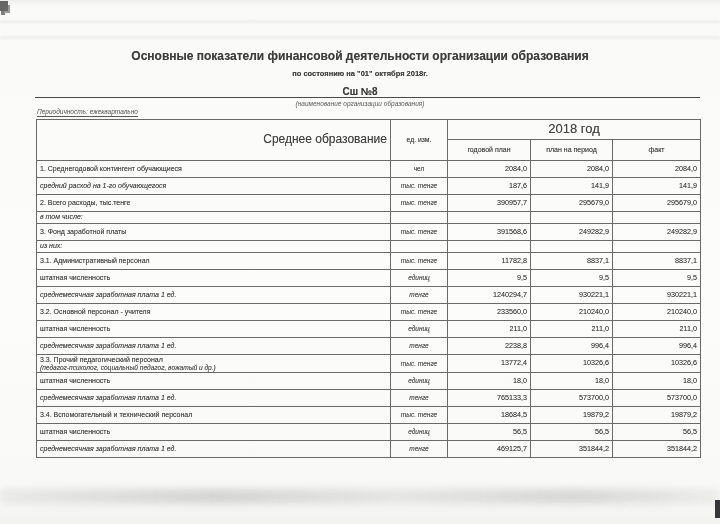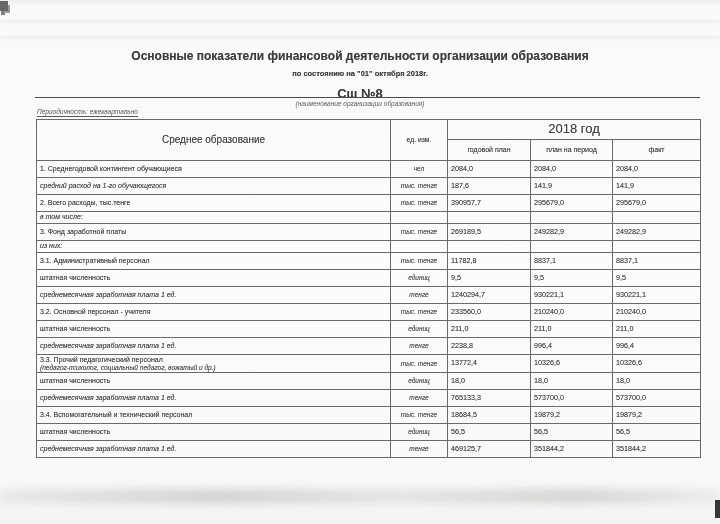--- a/index.html
+++ b/index.html
@@ -12,36 +12,36 @@
   
   .artifact-tl{position:absolute;left:0;top:1px;width:8px;height:10px;background:#4e4e4c;
     box-shadow:3px 3px 0 -1px #8a8a88, -1px 6px 0 -2px #6a6a68;opacity:.85;}
   .artifact-br{position:absolute;right:0;top:500px;width:5px;height:18px;background:#37373a;}
   .shadow-band{position:absolute;left:0;right:0;top:489px;height:15px;filter:blur(4px);
     background:linear-gradient(90deg,rgba(160,160,158,.18) 0%,rgba(150,150,148,.38) 30%,rgba(160,160,158,.22) 55%,rgba(148,148,146,.34) 80%,rgba(170,170,168,.15) 100%);}
   .streak{position:absolute;left:0;right:0;height:3px;background:rgba(190,190,188,.18);filter:blur(1px);}
   
   .title1{position:absolute;left:0;right:0;top:49px;text-align:center;font-size:12px;font-weight:bold;}
   .title2{position:absolute;left:0;right:0;top:69px;text-align:center;font-size:7.5px;font-weight:bold;}
-  .org{position:absolute;left:0;right:0;top:86px;text-align:center;font-size:13px;font-weight:bold;}
+  .org{position:absolute;left:0;right:0;top:86px;text-align:center;font-size:10px;font-weight:bold;}
   .org-line{position:absolute;left:35px;width:665px;top:97px;border-top:1.2px solid #4a4a48;}
   .org-caption{position:absolute;left:0;right:0;top:100px;text-align:center;font-size:6.5px;font-style:italic;color:#5a5a58;}
   .periodicity{position:absolute;left:37px;top:108px;font-size:6.5px;font-style:italic;color:#52524f;
     border-bottom:0.8px solid #5a5a58;padding-bottom:1px;}
   
   table.rep{position:absolute;left:36px;top:119px;border-collapse:collapse;table-layout:fixed;
     width:664px;font-size:7px;color:#424240;}
   table.rep{border:1.5px solid #3f3f3d;}
   table.rep td,table.rep th{border:1px solid #6a6a68;padding:0 3px;overflow:hidden;
     font-weight:normal;line-height:1.15;}
   td.lbl{text-align:left;padding-left:5px;}
   td.unit{text-align:center;font-size:6.5px;font-style:italic;color:#4c4c4a;}
   td.unit.rm{font-style:normal;}
-  td.val{text-align:left;font-size:7.2px;}
-  th.main{font-size:10px;font-weight:bold;text-align:center;}
+  td.val{text-align:right;font-size:7.2px;}
+  th.main{font-size:12px;font-weight:bold;text-align:right;}
   th.unitH{font-size:6.8px;font-weight:bold;text-align:center;}
   th.yearH{font-size:13px;font-weight:bold;text-align:center;}
   th.subH{font-size:7px;font-weight:bold;text-align:center;}
   tr.hrow1{height:20px;}
   tr.hrow2{height:21px;}
   tr.r{height:17px;}
   tr.rs{height:12px;}
   tr.rl{height:18px;padding-left:38px;}
   .b{font-weight:bold;}
   .i{font-style:italic;}
@@ -107,21 +107,21 @@
       <tr class="rs">
         <td class="lbl i">в том числе:</td>
         <td class="unit"></td>
         <td class="val"></td>
         <td class="val"></td>
         <td class="val"></td>
       </tr>
       <tr class="r">
         <td class="lbl b">3. Фонд заработной платы</td>
         <td class="unit">тыс. тенге</td>
-        <td class="val">269189,5</td>
+        <td class="val">391568,6</td>
         <td class="val">249282,9</td>
         <td class="val">249282,9</td>
       </tr>
       <tr class="rs">
         <td class="lbl i">из них:</td>
         <td class="unit"></td>
         <td class="val"></td>
         <td class="val"></td>
         <td class="val"></td>
       </tr>

